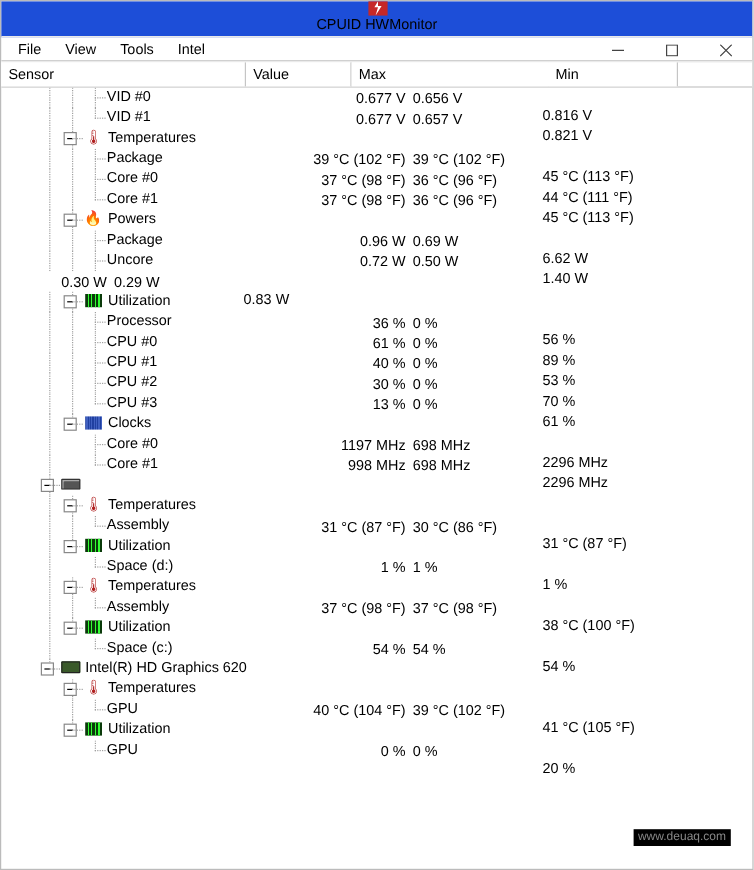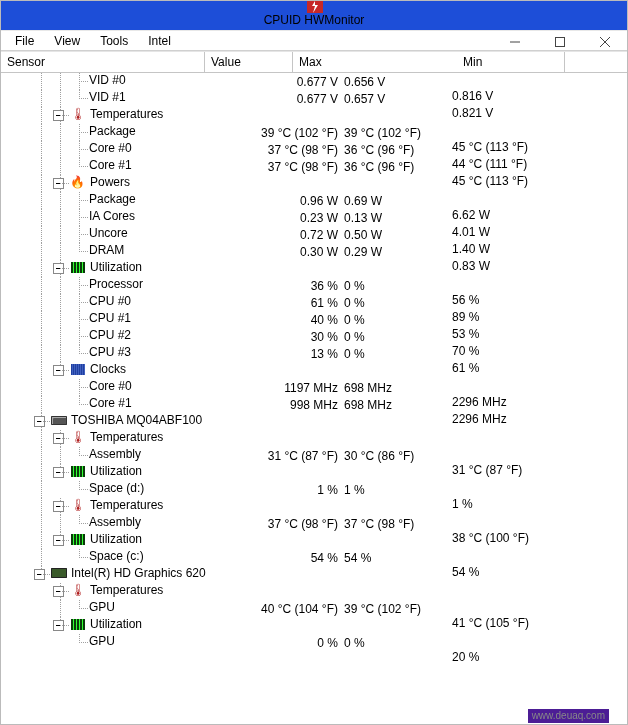--- a/index.html
+++ b/index.html
@@ -142,22 +142,22 @@
   }
   .ic-gpu {
     width:16px; height:10px; background:#3a5a2a; border-radius:1px;
     box-shadow: inset 0 0 0 1px #222;
   }
 
   .label { padding-left:0; }
 
   
   .watermark {
-    position:absolute; bottom:1px; right:18px;
-    font-size:10px; color:#888; background:#4c1d95;
+    position:absolute; bottom:19px; right:18px;
+    font-size:10px; color:#888; background:#000000;
     padding:0 4px; height:14px; line-height:14px;
   }
 </style>
 </head>
 <body>
 
 <div class="titlebar">
   <div class="app-icon">
     <svg viewBox="0 0 10 12">
         <path d="M5 0 L2 5 L5 5 L3 12 L8 4 L5 4 Z" fill="#fff"></path>
@@ -297,46 +297,27 @@
       <div class="cell-val">0.96 W</div>
       <div class="cell-min">0.69 W</div>
       <div class="cell-max">6.62 W</div>
     </div>
     <div class="row">
       <div class="cell-sensor">
         <span class="tree-line tl-b"></span>
         <span class="tree-line tl-v"></span>
         <span class="tree-line tl-v"></span>
         <span class="tree-line tl-t"></span>
-        <span class="label">IA Cores</span>
-      </div>
-      <div class="cell-val">0.23 W</div>
-      <div class="cell-min">0.13 W</div>
-      <div class="cell-max">4.01 W</div>
-    </div>
-    <div class="row">
-      <div class="cell-sensor">
-        <span class="tree-line tl-b"></span>
-        <span class="tree-line tl-v"></span>
-        <span class="tree-line tl-v"></span>
-        <span class="tree-line tl-t"></span>
         <span class="label">Uncore</span>
       </div>
       <div class="cell-val">0.72 W</div>
       <div class="cell-min">0.50 W</div>
       <div class="cell-max">1.40 W</div>
     </div>
     <div class="row">
-      <div class="cell-sensor">
-        <span class="tree-line tl-b"></span>
-        <span class="tree-line tl-v"></span>
-        <span class="tree-line tl-v"></span>
-        <span class="tree-line tl-l"></span>
-        <span class="label">DRAM</span>
-      </div>
       <div class="cell-val">0.30 W</div>
       <div class="cell-min">0.29 W</div>
       <div class="cell-max">0.83 W</div>
     </div>
     <div class="row">
       <div class="cell-sensor">
         <span class="tree-line tl-b"></span>
         <span class="tree-line tl-v"></span>
         <span class="tree-line tl-t" style="display: flex; align-items: center; justify-content: center;">
           <span class="expander"></span>
@@ -452,21 +433,20 @@
     </div>
     <div class="row">
       <div class="cell-sensor">
         <span class="tree-line tl-b"></span>
         <span class="tree-line tl-t" style="display: flex; align-items: center; justify-content: center;">
           <span class="expander"></span>
         </span>
         <span class="node-icon">
           <span class="ic-drive"></span>
         </span>
-        <span class="label">TOSHIBA MQ04ABF100</span>
       </div>
       <div class="cell-val"></div>
       <div class="cell-min"></div>
       <div class="cell-max"></div>
     </div>
     <div class="row">
       <div class="cell-sensor">
         <span class="tree-line tl-b"></span>
         <span class="tree-line tl-v"></span>
         <span class="tree-line tl-t" style="display: flex; align-items: center; justify-content: center;">

